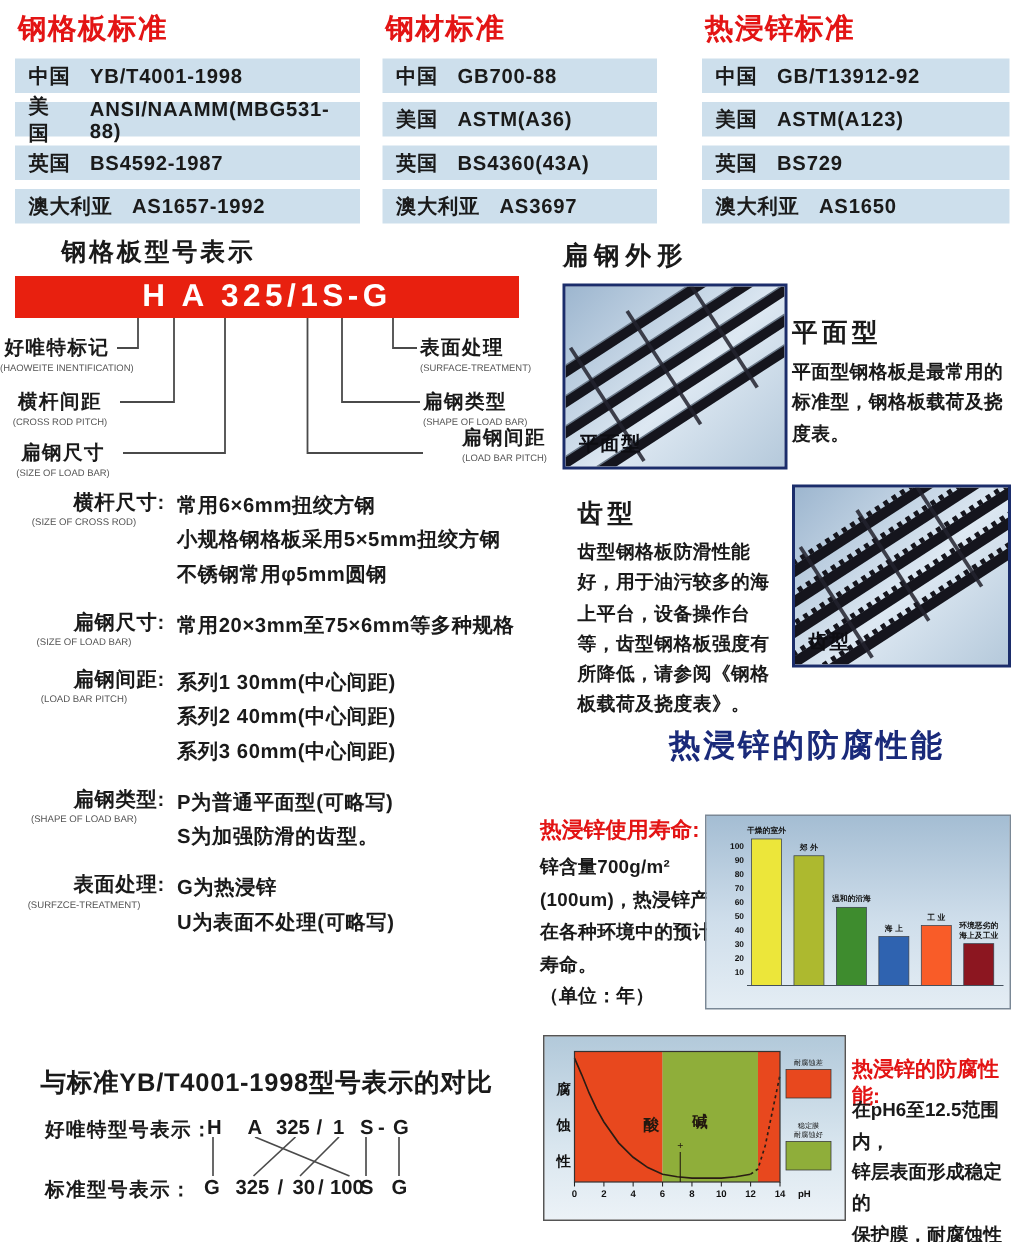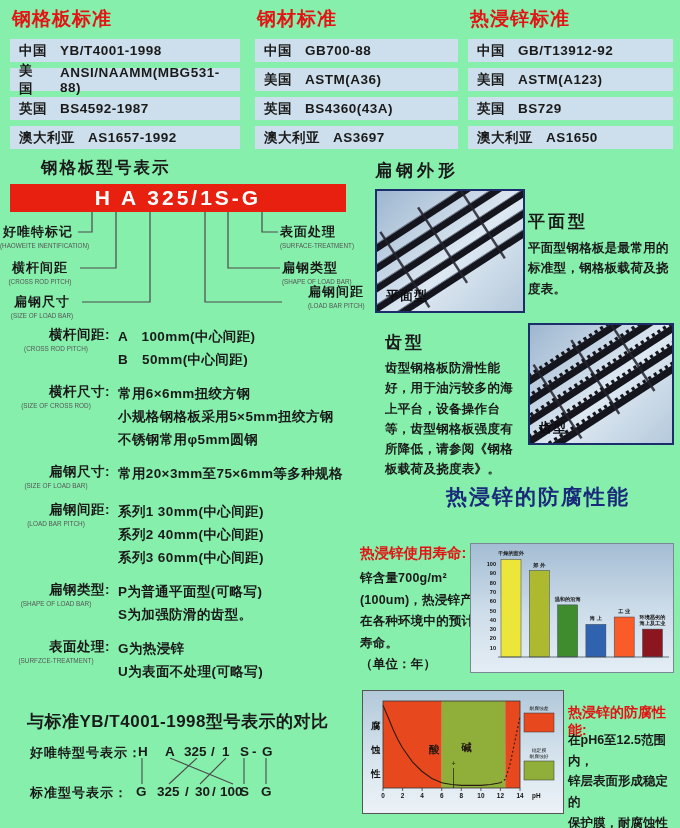--- a/index.html
+++ b/index.html
@@ -1,21 +1,21 @@
 <!DOCTYPE html>
 <html><head>
 <meta charset="utf-8">
 <style>
   html,body{margin:0;padding:0;background:#e9e9e9;}
-  .page{position:relative;width:680px;height:828px;background:#86efac;
+  .page{position:relative;width:680px;height:828px;background:#ffffff;
         font-family:"Liberation Sans",sans-serif;color:#1a1a1a;overflow:hidden;}
   
   .std-table{position:absolute;top:6px;}
   .std-t0{left:10px;width:230px;}
-  .std-t1{left:255px;width:203px;}
+  .std-t1{left:255px;width:183px;}
   .std-t2{left:468px;width:205px;}
   .std-title{font-size:19px;font-weight:800;color:#e31414;letter-spacing:1px;margin:0 0 7px 2px;}
   .std-row{display:flex;align-items:center;gap:13px;background:#cddfec;height:23px;
            margin-bottom:6px;padding:0 0 0 9px;font-size:13.5px;font-weight:700;letter-spacing:.5px;}
   
   .model-region{position:absolute;left:0;top:155px;width:356px;height:168px;}
   .model-title{position:absolute;left:12px;top:2px;font-size:16.5px;font-weight:800;letter-spacing:2px;margin-left:29px;}
   .model-banner{position:absolute;left:10px;top:29px;width:336px;height:28px;background:#e8200f;
                 display:flex;align-items:center;justify-content:center;}
   .model-banner span{color:#fff;font-size:21px;font-weight:800;letter-spacing:3px;}
@@ -232,30 +232,20 @@
               <line x1="70" y1="6" x2="70" y2="94"></line>
               <line x1="112" y1="6" x2="112" y2="94"></line>
           </g>
         </g>
       </svg>
       <div class="photo-label">齿型</div>
     </div>
   </div>
 
   <div class="spec-region" id="spec-list">
-      <div class="spec-item">
-        <div class="spec-term">
-          <div class="spec-cn">横杆间距:</div>
-          <div class="spec-en">(CROSS ROD PITCH)</div>
-        </div>
-        <div class="spec-content">
-          <div class="spec-line">A　100mm(中心间距)</div>
-          <div class="spec-line">B　50mm(中心间距)</div>
-        </div>
-      </div>
       <div class="spec-item">
         <div class="spec-term">
           <div class="spec-cn">横杆尺寸:</div>
           <div class="spec-en">(SIZE OF CROSS ROD)</div>
         </div>
         <div class="spec-content">
           <div class="spec-line">常用6×6mm扭绞方钢</div>
           <div class="spec-line">小规格钢格板采用5×5mm扭绞方钢</div>
           <div class="spec-line">不锈钢常用φ5mm圆钢</div>
         </div>

